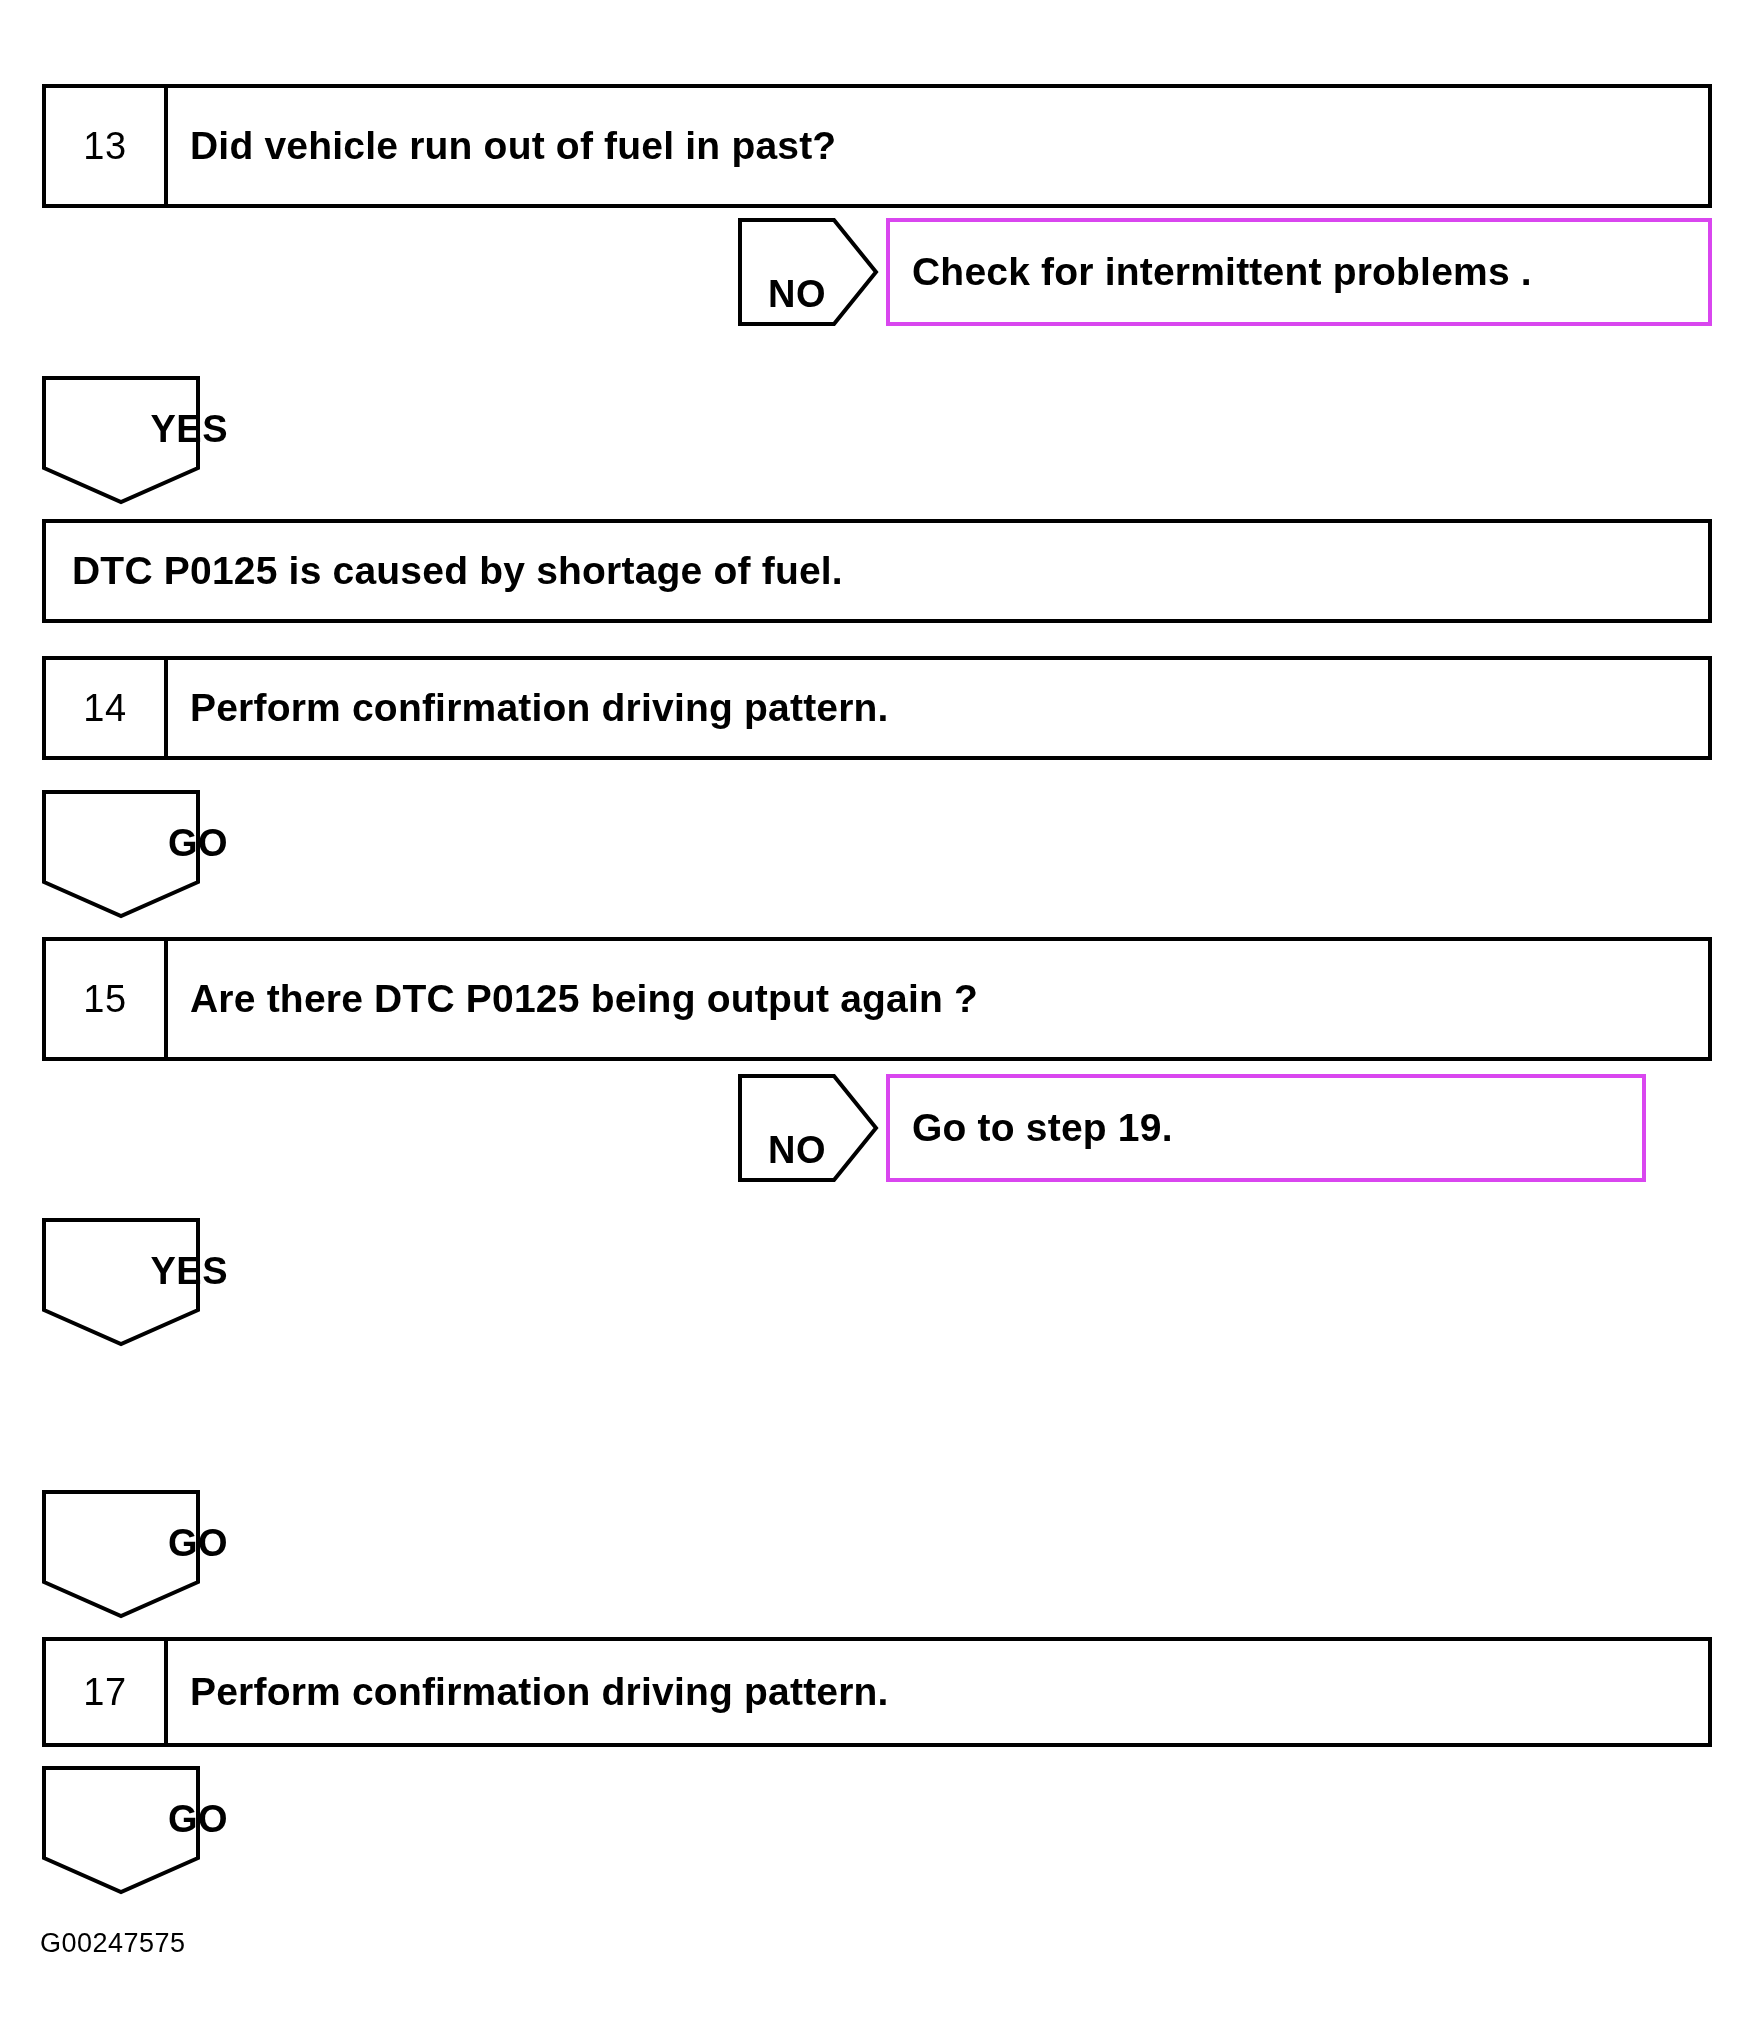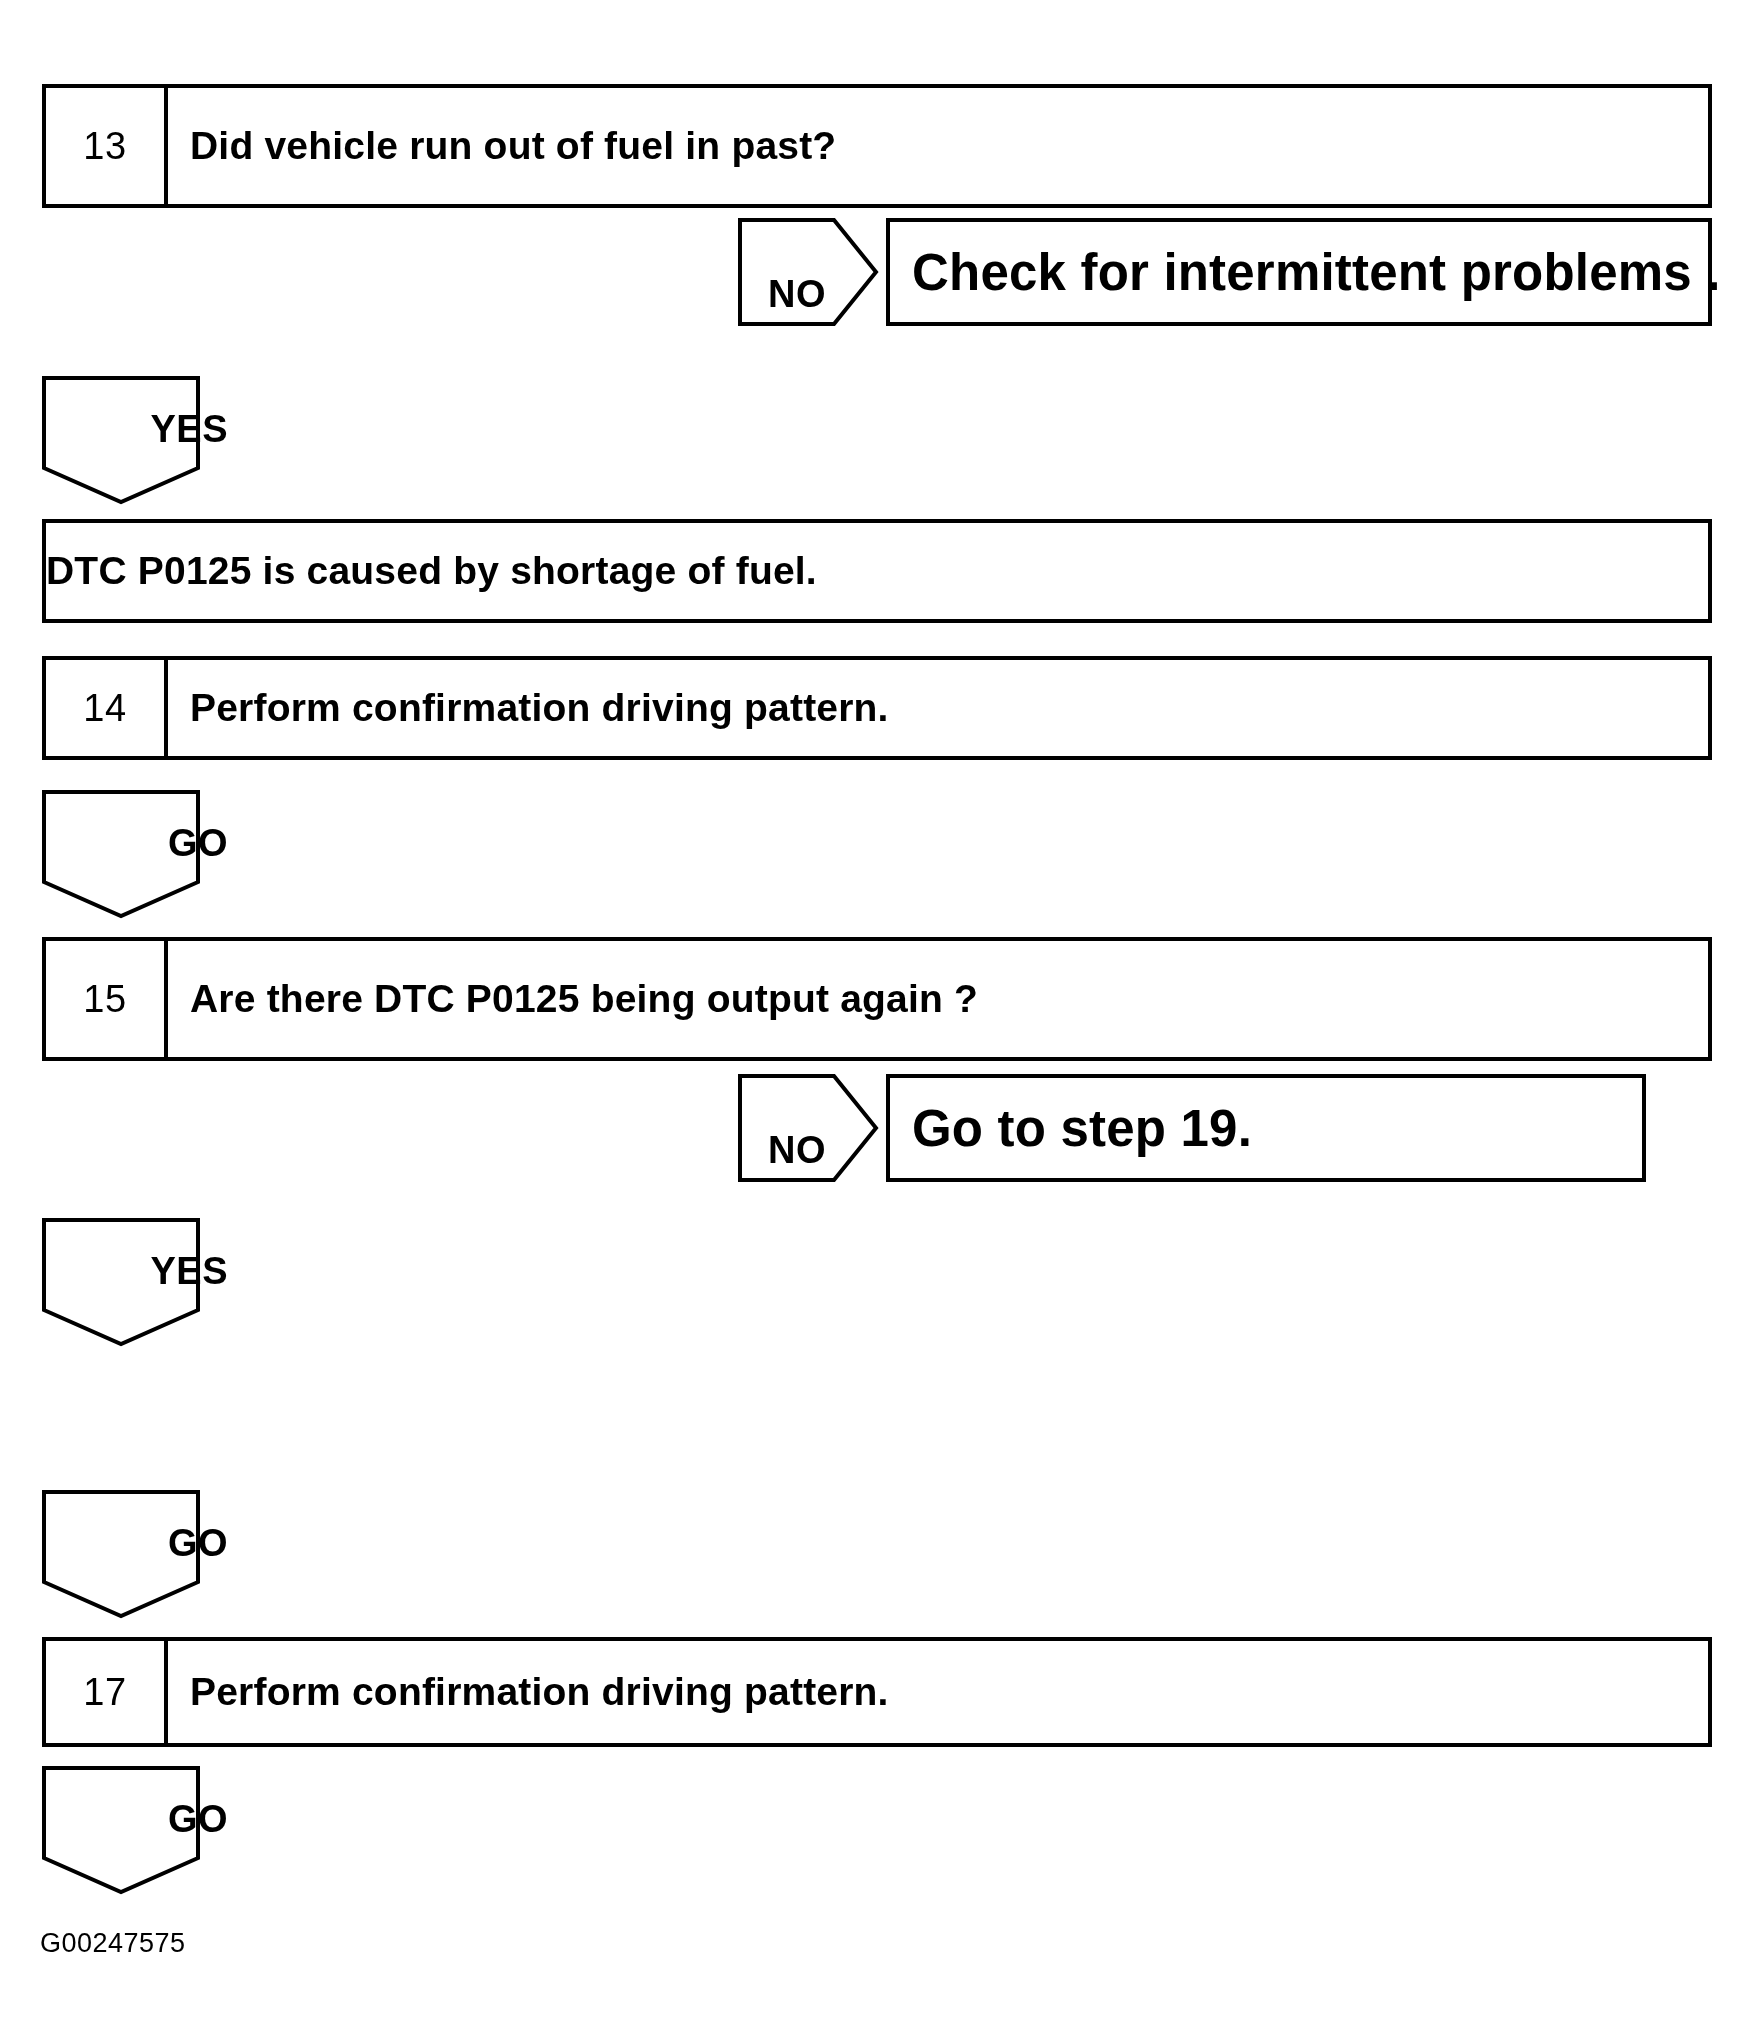--- a/index.html
+++ b/index.html
@@ -52,36 +52,37 @@
   }
 
   
   .plain-box {
     position: absolute;
     box-sizing: border-box;
     border: 4px solid #000000;
     background: #ffffff;
     display: flex;
     align-items: center;
+    padding-left: 26px;
     font-size: 39px;
     font-weight: bold;
     letter-spacing: 0.2px;
     white-space: nowrap;
   }
 
   
   .action-box {
     position: absolute;
     box-sizing: border-box;
-    border: 4px solid #000000;
+    border: 4px solid #d946ef;
     background: #ffffff;
     display: flex;
     align-items: center;
     padding-left: 22px;
-    font-size: 51px;
+    font-size: 39px;
     font-weight: bold;
     letter-spacing: 0.2px;
     white-space: nowrap;
   }
 
   
   .pent {
     position: absolute;
   }
   .pent svg {

